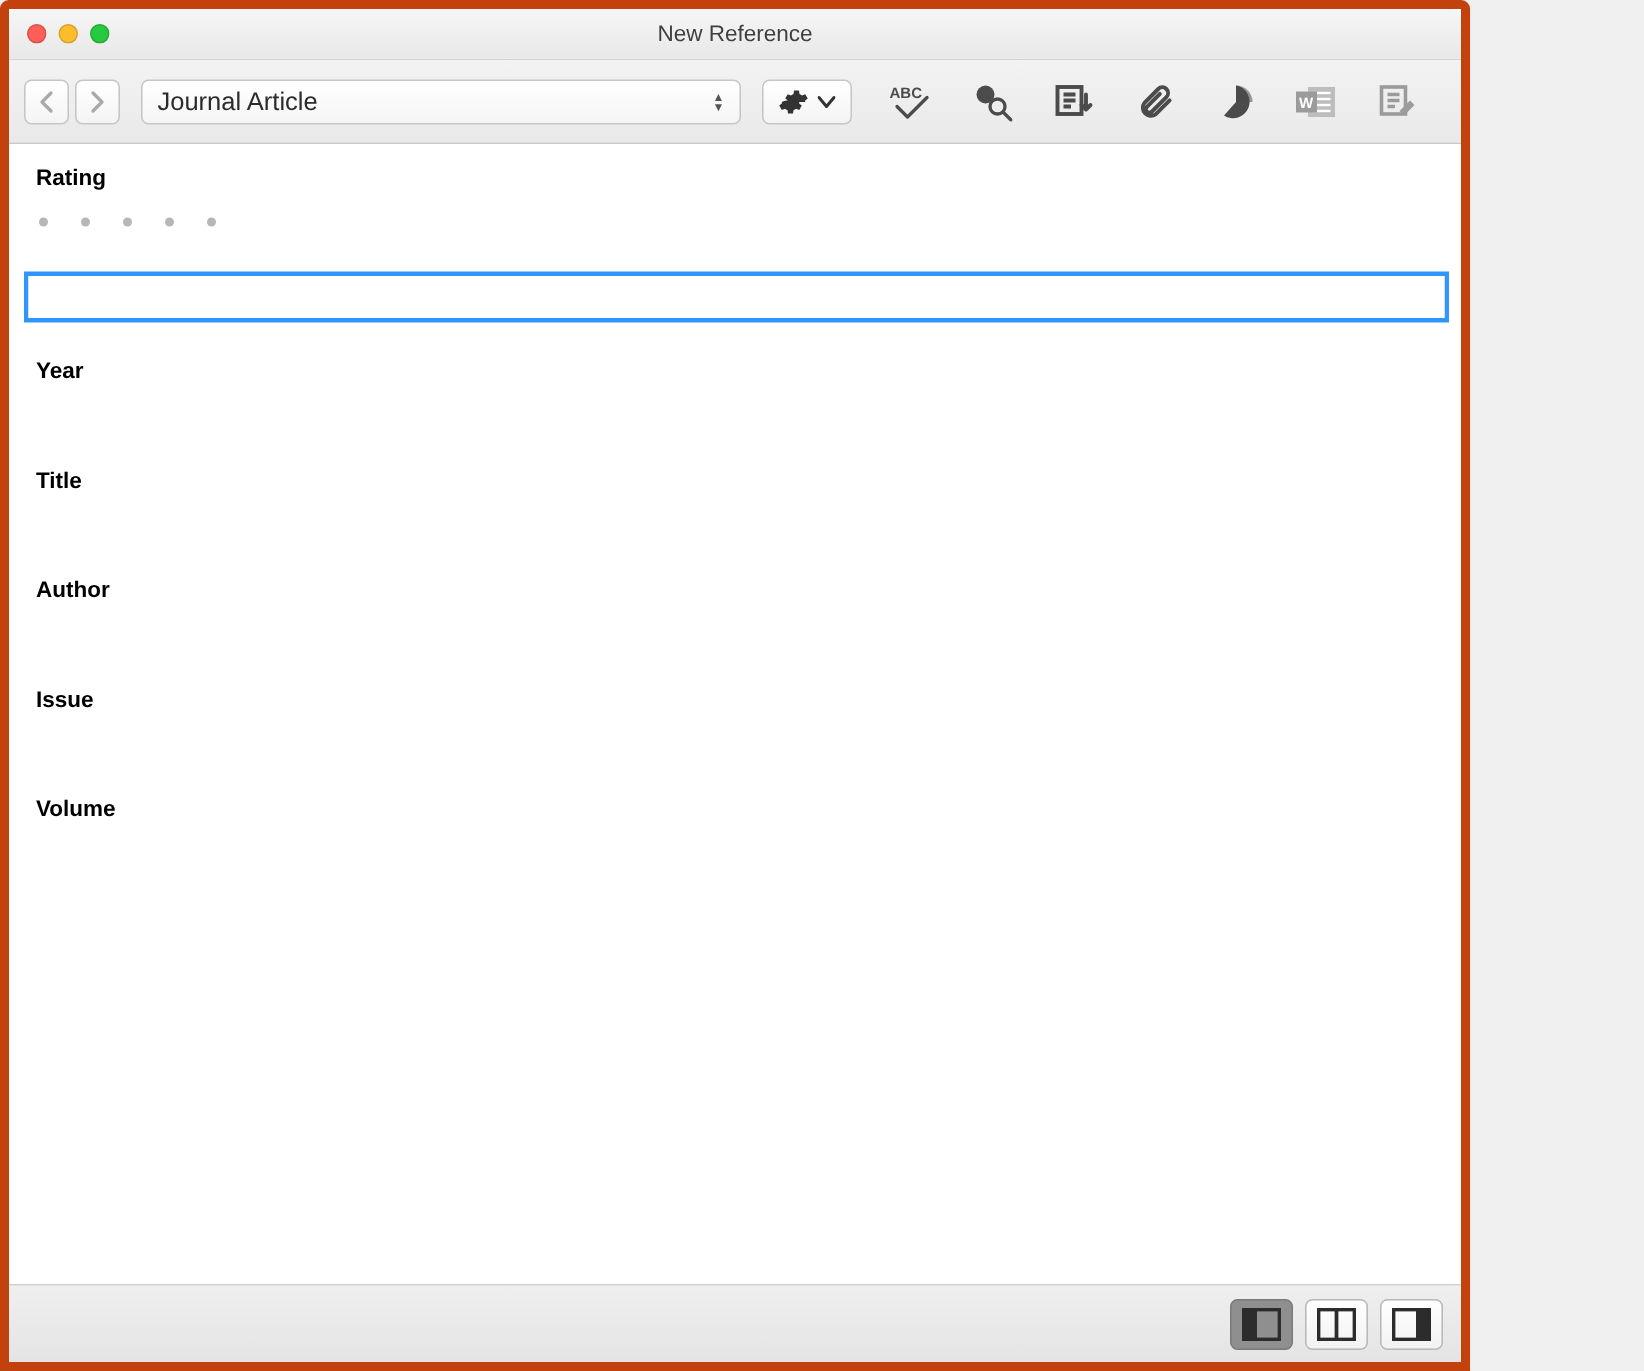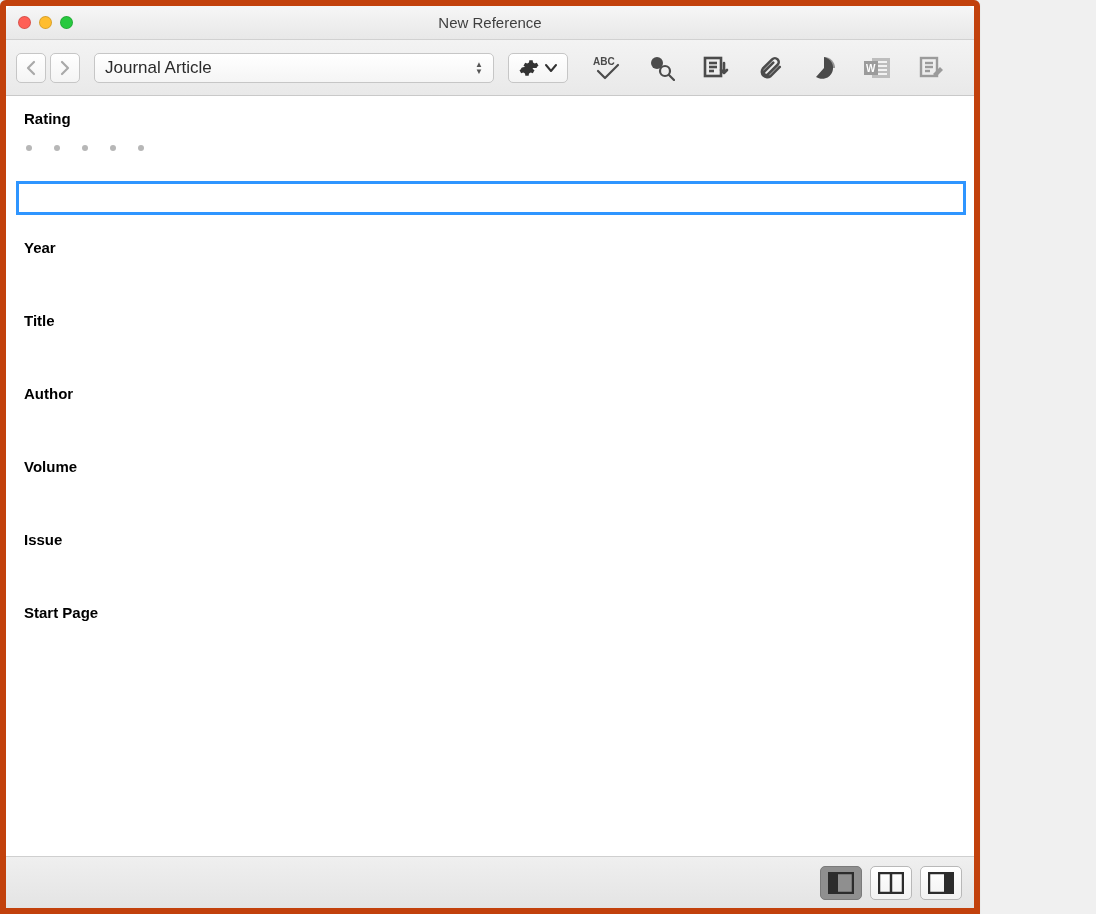--- a/index.html
+++ b/index.html
@@ -331,31 +331,28 @@
 
     <div class="field">
       <div class="field-label">Title</div>
     </div>
 
     <div class="field">
       <div class="field-label">Author</div>
     </div>
 
     <div class="field">
+      <div class="field-label">Issue</div>
+    </div>
+
+    <div class="field">
       <div class="field-label">Volume</div>
     </div>
 
-    <div class="field">
-      <div class="field-label">Issue</div>
-    </div>
-
-
-    <div class="field">
-      <div class="field-label">Start Page</div>
-    </div>
+
 
   </div>
 
   <div class="bottombar">
     <div class="layout-btn active">
       <svg width="26" height="22" viewBox="0 0 26 22">
         <rect x="1" y="1" width="24" height="20" fill="none" stroke="#2c2c2c" stroke-width="2.5"></rect>
         <rect x="1" y="1" width="9" height="20" fill="#2c2c2c"></rect>
       </svg>
     </div>

